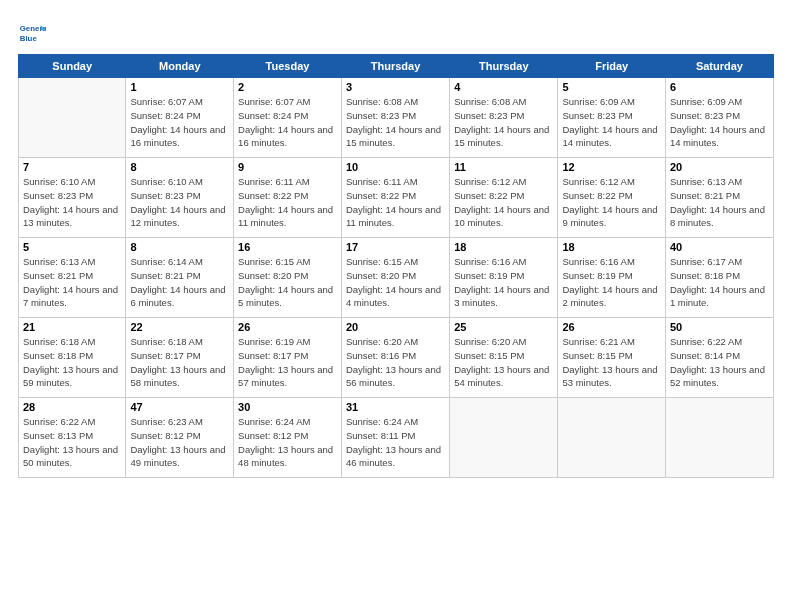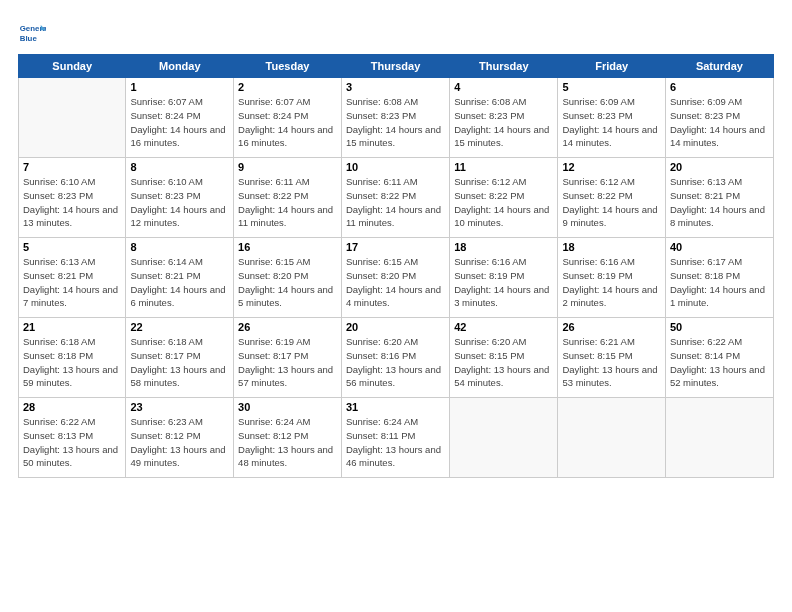--- a/index.html
+++ b/index.html
@@ -222,39 +222,39 @@
           </td>
           <td>
             <span class="day-num">26</span>
             <div class="day-info">Sunrise: 6:19 AM<br>Sunset: 8:17 PM<br>Daylight: 13 hours and 57 minutes.</div>
           </td>
           <td>
             <span class="day-num">20</span>
             <div class="day-info">Sunrise: 6:20 AM<br>Sunset: 8:16 PM<br>Daylight: 13 hours and 56 minutes.</div>
           </td>
           <td>
-            <span class="day-num">42</span>
+            <span class="day-num">25</span>
             <div class="day-info">Sunrise: 6:20 AM<br>Sunset: 8:15 PM<br>Daylight: 13 hours and 54 minutes.</div>
           </td>
           <td>
             <span class="day-num">26</span>
             <div class="day-info">Sunrise: 6:21 AM<br>Sunset: 8:15 PM<br>Daylight: 13 hours and 53 minutes.</div>
           </td>
           <td>
             <span class="day-num">50</span>
             <div class="day-info">Sunrise: 6:22 AM<br>Sunset: 8:14 PM<br>Daylight: 13 hours and 52 minutes.</div>
           </td>
         </tr>
         <tr>
           <td>
             <span class="day-num">28</span>
             <div class="day-info">Sunrise: 6:22 AM<br>Sunset: 8:13 PM<br>Daylight: 13 hours and 50 minutes.</div>
           </td>
           <td>
-            <span class="day-num">23</span>
+            <span class="day-num">47</span>
             <div class="day-info">Sunrise: 6:23 AM<br>Sunset: 8:12 PM<br>Daylight: 13 hours and 49 minutes.</div>
           </td>
           <td>
             <span class="day-num">30</span>
             <div class="day-info">Sunrise: 6:24 AM<br>Sunset: 8:12 PM<br>Daylight: 13 hours and 48 minutes.</div>
           </td>
           <td>
             <span class="day-num">31</span>
             <div class="day-info">Sunrise: 6:24 AM<br>Sunset: 8:11 PM<br>Daylight: 13 hours and 46 minutes.</div>
           </td>

